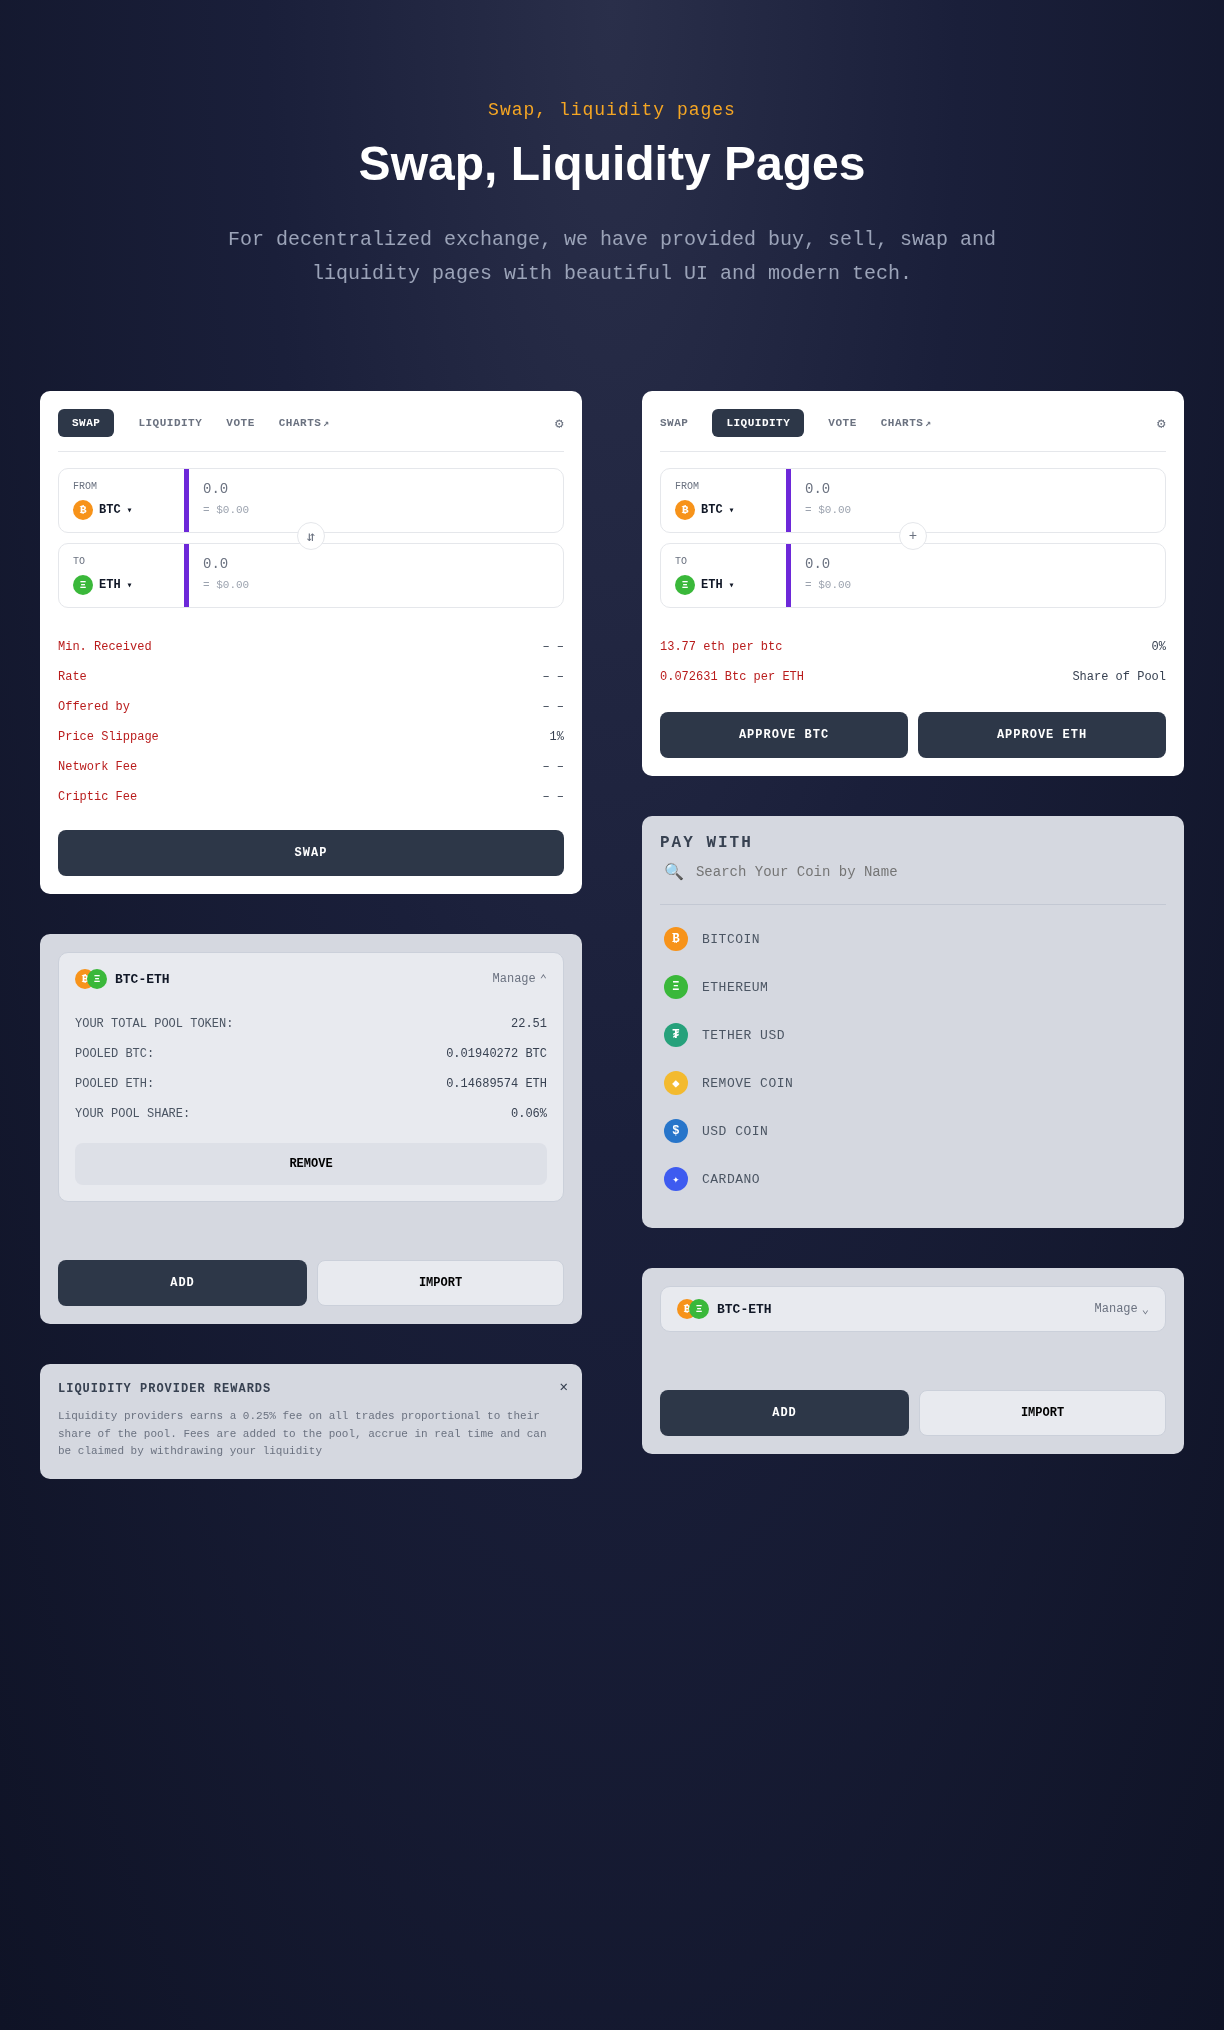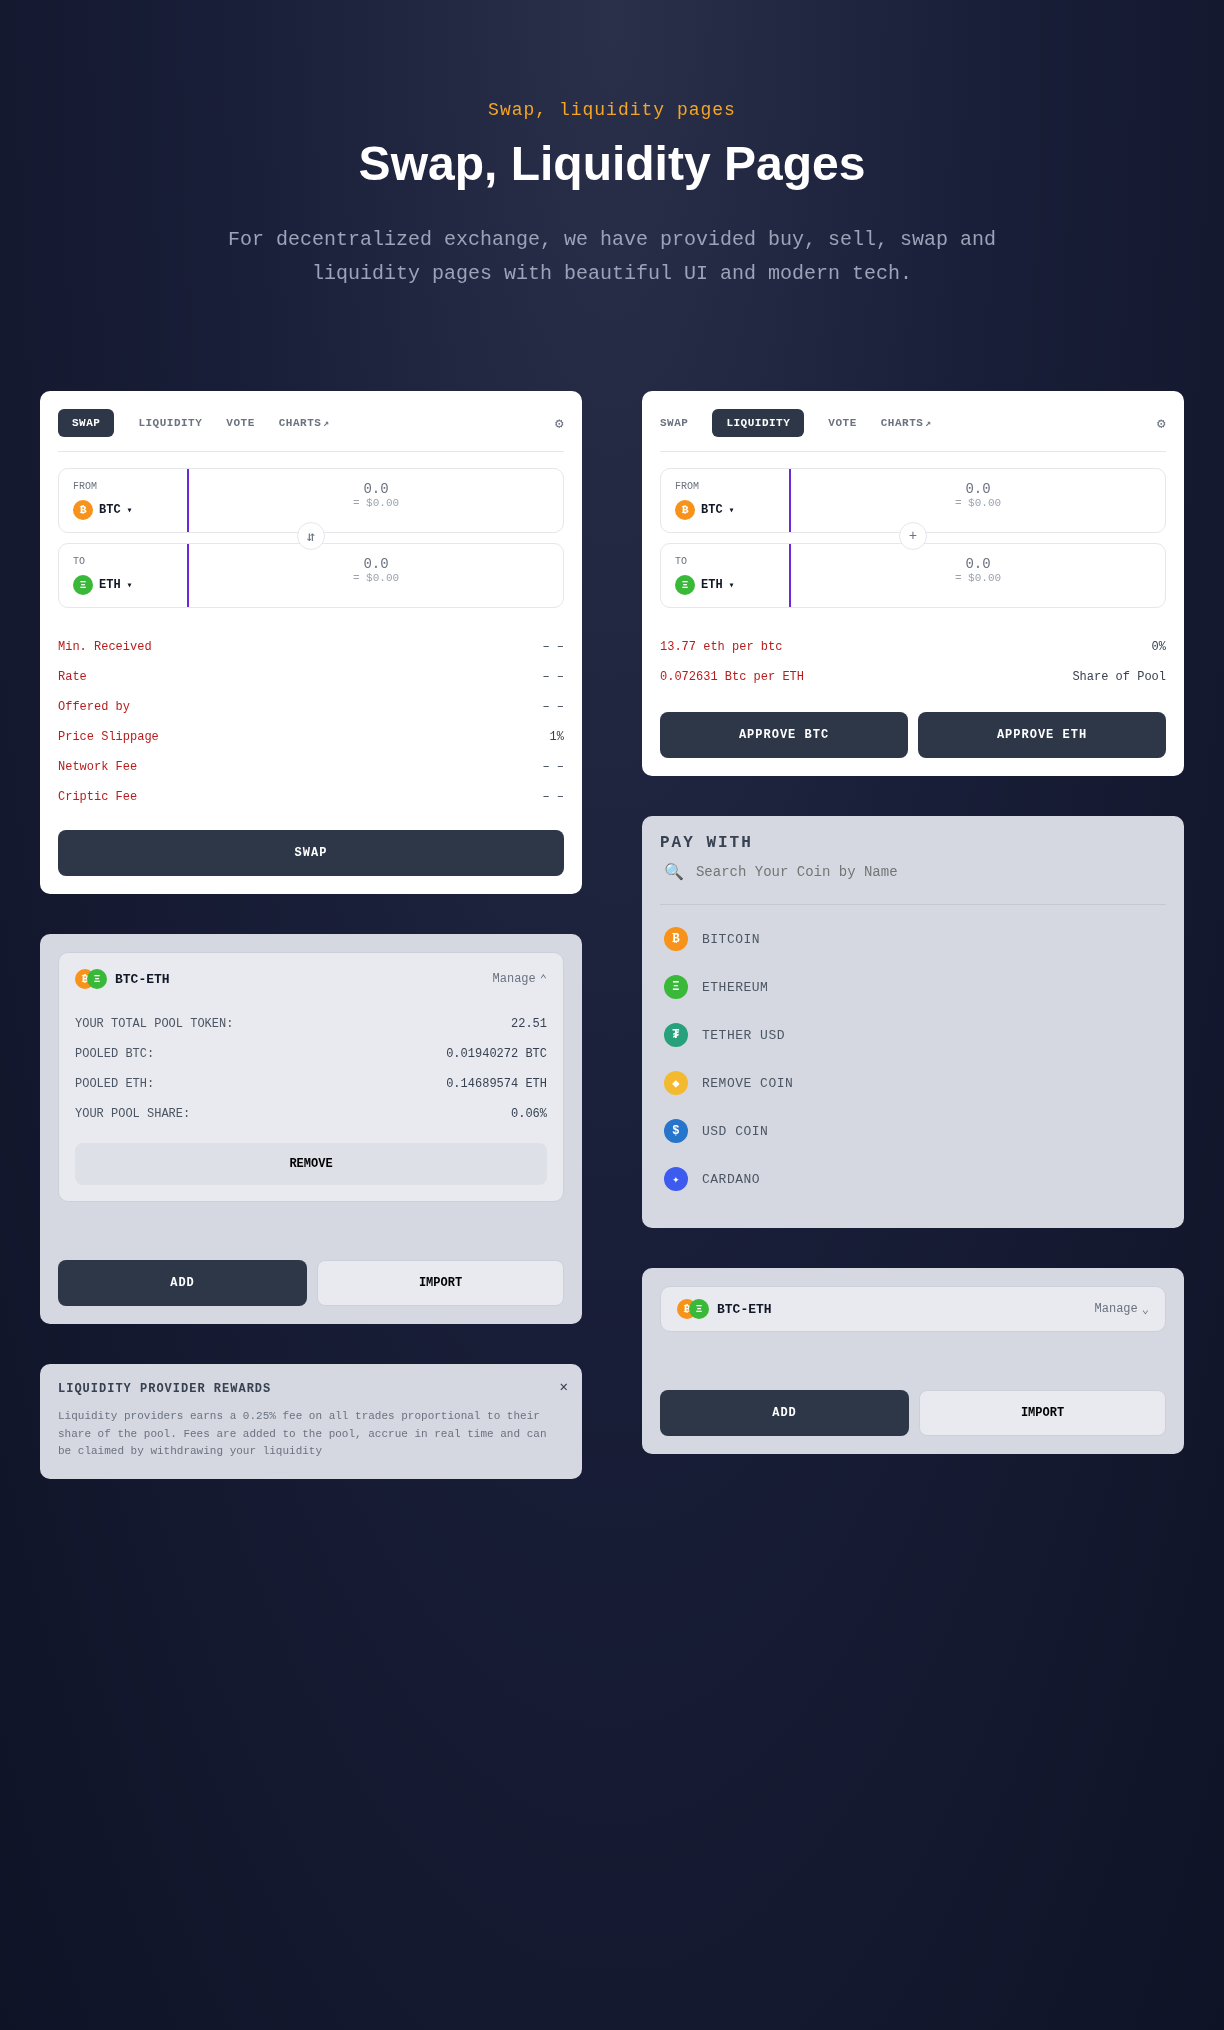--- a/index.html
+++ b/index.html
@@ -17,34 +17,34 @@
 .grid { display: grid; grid-template-columns: 1fr 1fr; gap: 60px; padding: 40px; }
 .col { display: flex; flex-direction: column; gap: 40px; }
 .card { background: #fff; border-radius: 10px; padding: 18px; color: #111827; }
 .card-grey { background: #d5d8e0; border-radius: 10px; padding: 18px; color: #111827; }
 .tabs { display: flex; align-items: center; gap: 24px; border-bottom: 1px solid #e5e7eb; padding-bottom: 14px; margin-bottom: 16px; font-size: 11px; font-weight: 600; color: #6b7280; letter-spacing: 0.5px; }
 .tab { cursor: pointer; }
 .tab.active { background: #2d3748; color: #fff; padding: 8px 14px; border-radius: 6px; }
 .tab-spacer { flex: 1; }
 .settings-icon { font-size: 14px; cursor: pointer; }
 .swap-box { border: 1px solid #e5e7eb; border-radius: 10px; display: flex; margin-bottom: 10px; position: relative; }
-.swap-left { border-right: 2px solid #6d28d9; padding: 12px 14px; width: 130px; }
+.swap-left { border-right: 5px solid #6d28d9; padding: 12px 14px; width: 130px; }
 .swap-label { font-size: 10px; color: #6b7280; margin-bottom: 8px; }
 .coin-sel { display: flex; align-items: center; gap: 6px; font-size: 12px; font-weight: 600; }
 .coin-ic { width: 20px; height: 20px; border-radius: 50%; display: inline-flex; align-items: center; justify-content: center; font-size: 11px; color: #fff; font-weight: bold; }
 .btc { background: #f7931a; }
 .eth { background: #3ab83a; }
 .usdt { background: #26a17b; }
 .bnb { background: #f3ba2f; }
 .usdc { background: #2775ca; }
 .ada { background: #3e5bf0; }
 .chev { font-size: 10px; }
-.swap-right { flex: 1; text-align: center; padding: 12px 14px; }
+.swap-right { flex: 1; text-align: left; padding: 12px 14px; }
 .swap-amt { font-size: 14px; color: #6b7280; }
-.swap-usd { font-size: 11px; color: #9ca3af; margin-top: 0; }
+.swap-usd { font-size: 11px; color: #9ca3af; margin-top: 7px; }
 .swap-mid-btn { position: absolute; left: 50%; bottom: -18px; transform: translateX(-50%); width: 28px; height: 28px; background: #fff; border: 1px solid #e5e7eb; border-radius: 50%; display: flex; align-items: center; justify-content: center; font-size: 14px; cursor: pointer; z-index: 2; color: #6b7280; }
 .info-list { margin-top: 24px; }
 .info-row { display: flex; justify-content: space-between; font-size: 12px; padding: 8px 0; }
 .info-row .k { color: #b91c1c; }
 .info-row .v { color: #374151; }
 .btn-dark { background: #2d3748; color: #fff; border: none; border-radius: 8px; padding: 16px; font-size: 12px; font-weight: 600; letter-spacing: 1px; cursor: pointer; width: 100%; font-family: inherit; }
 .btn-row { display: flex; gap: 10px; margin-top: 20px; }
 .btn-row .btn-dark { flex: 1; }
 .pool-card { background: #e8eaef; border: 1px solid #cbd0da; border-radius: 10px; padding: 16px; }
 .pool-head { display: flex; justify-content: space-between; align-items: center; margin-bottom: 20px; }

